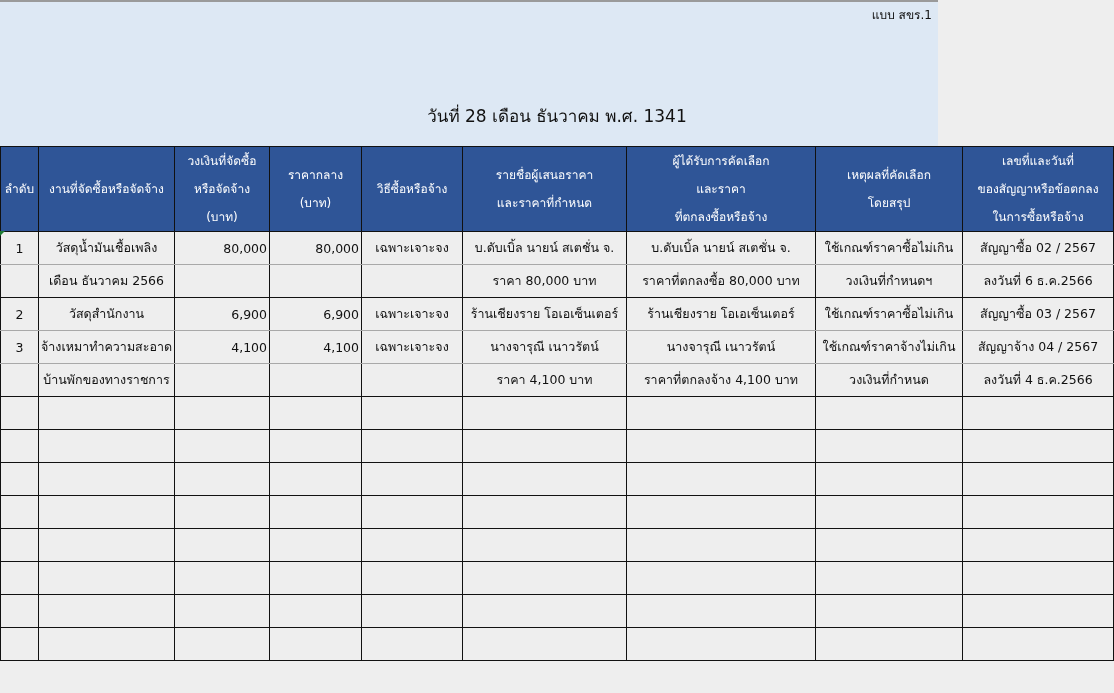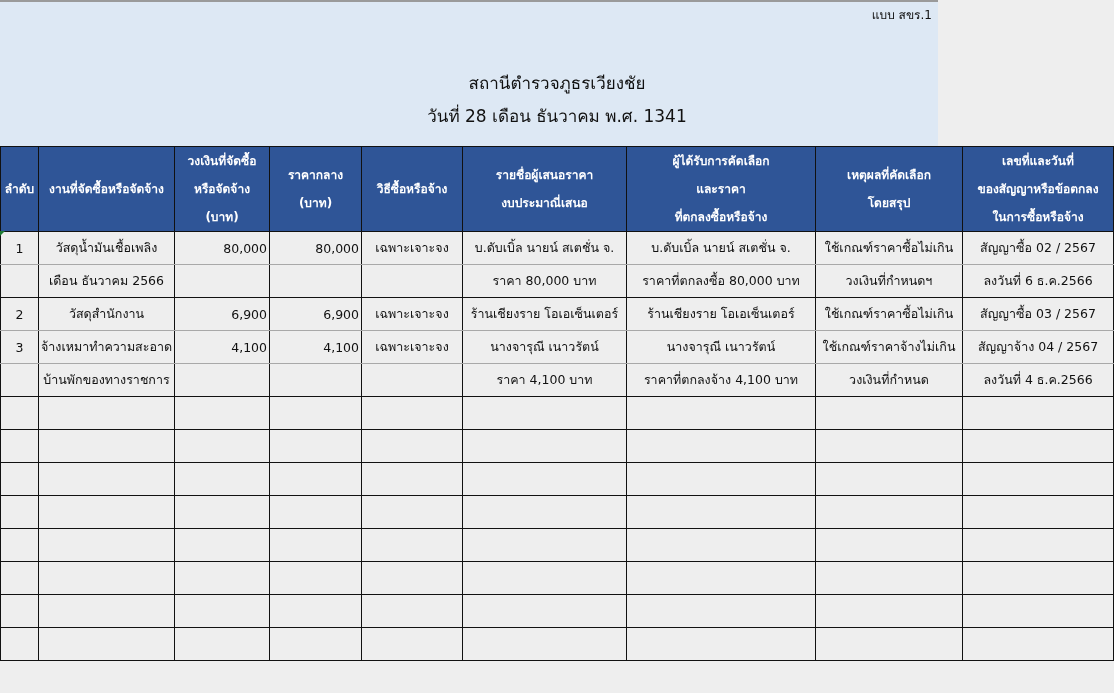--- a/index.html
+++ b/index.html
@@ -29,21 +29,21 @@
 
     table.grid {
       position: absolute; left: 0; top: 146px;
       border-collapse: collapse;
       table-layout: fixed;
       width: 1113px;
     }
     table.grid th {
       background: #2f5597;
       color: #ffffff;
-      font-weight: bold;
+      font-weight: normal;
       font-size: 12px;
       line-height: 28px;
       border: 1.5px solid #111;
       height: 81px;
       padding: 0;
       text-align: center;
       vertical-align: middle;
     }
     table.grid td {
       background: #eeeeee;
@@ -67,21 +67,20 @@
     .corner-mark {
       position: absolute; left: 0; top: 231px; width: 0; height: 0;
       border-top: 5px solid #1e7b34; border-right: 5px solid transparent;
     }
   </style>
 </head>
 <body>
 
 <div class="title-area">
   <div class="form-code">แบบ สขร.1</div>
-  <div class="title-line t2">สถานีตำรวจภูธรเวียงชัย</div>
   <div class="title-line t3">วันที่  28   เดือน  ธันวาคม  พ.ศ. 1341</div>
 </div>
 
 <table class="grid">
   <colgroup>
     <col style="width:38px">
       <col style="width:136px">
       <col style="width:95px">
       <col style="width:92px">
       <col style="width:101px">
@@ -105,21 +104,21 @@
         </th>
       <th>
           <span class="hline">ราคากลาง</span>
           <span class="hline">(บาท)</span>
         </th>
       <th>
           <span class="hline">วิธีซื้อหรือจ้าง</span>
         </th>
       <th>
           <span class="hline">รายชื่อผู้เสนอราคา</span>
-          <span class="hline">งบประมาณี่เสนอ</span>
+          <span class="hline">และราคาที่กำหนด</span>
         </th>
       <th>
           <span class="hline">ผู้ได้รับการคัดเลือก</span>
           <span class="hline">และราคา</span>
           <span class="hline">ที่ตกลงซื้อหรือจ้าง</span>
         </th>
       <th>
           <span class="hline">เหตุผลที่คัดเลือก</span>
           <span class="hline">โดยสรุป</span>
         </th>

